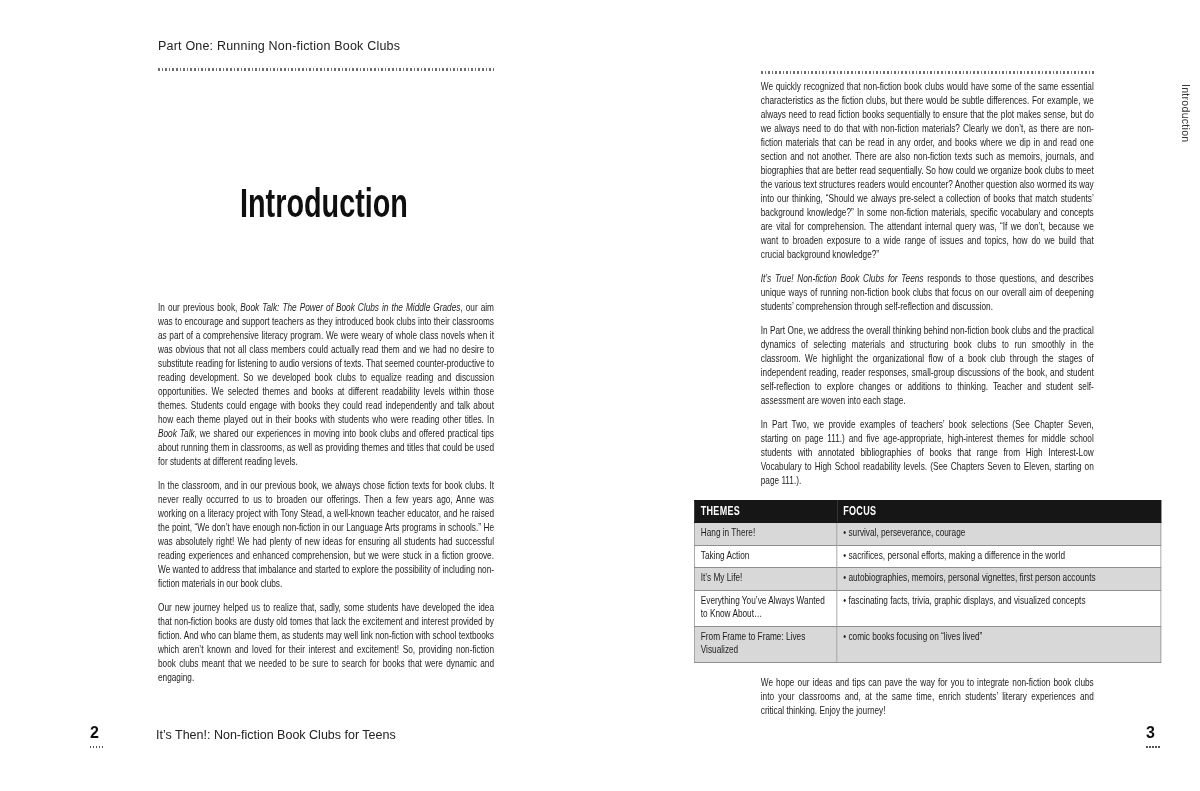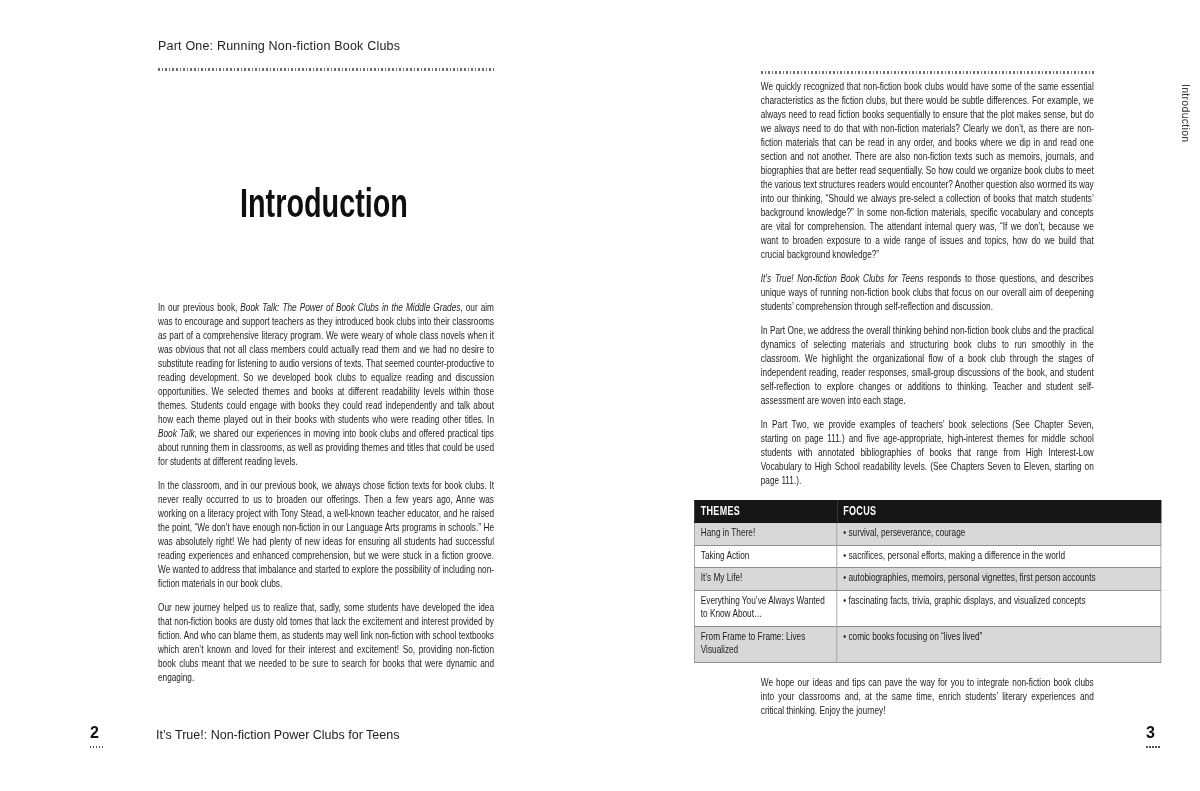--- a/index.html
+++ b/index.html
@@ -64,21 +64,21 @@
   <h1 class="chapter-title">Introduction</h1>
 
   <div class="col left-col">
     <p><span>In our previous book, </span><i>Book Talk: The Power of Book Clubs in the Middle Grades</i><span>, our aim was to encourage and support teachers as they introduced book clubs into their classrooms as part of a comprehensive literacy program. We were weary of whole class novels when it was obvious that not all class members could actually read them and we had no desire to substitute reading for listening to audio versions of texts. That seemed counter-productive to reading development. So we developed book clubs to equalize reading and discussion opportunities. We selected themes and books at different readability levels within those themes. Students could engage with books they could read independently and talk about how each theme played out in their books with students who were reading other titles. In </span><i>Book Talk</i><span>, we shared our experiences in moving into book clubs and offered practical tips about running them in classrooms, as well as providing themes and titles that could be used for students at different reading levels.</span></p>
     <p>In the classroom, and in our previous book, we always chose fiction texts for book clubs. It never really occurred to us to broaden our offerings. Then a few years ago, Anne was working on a literacy project with Tony Stead, a well-known teacher educator, and he raised the point, “We don’t have enough non-fiction in our Language Arts programs in schools.” He was absolutely right! We had plenty of new ideas for ensuring all students had successful reading experiences and enhanced comprehension, but we were stuck in a fiction groove. We wanted to address that imbalance and started to explore the possibility of including non-fiction materials in our book clubs.</p>
     <p>Our new journey helped us to realize that, sadly, some students have developed the idea that non-fiction books are dusty old tomes that lack the excitement and interest provided by fiction. And who can blame them, as students may well link non-fiction with school textbooks which aren’t known and loved for their interest and excitement! So, providing non-fiction book clubs meant that we needed to be sure to search for books that were dynamic and engaging.</p>
   </div>
 
   <div class="page-num pn-left">2</div>
   <div class="num-dashes nd-left"></div>
-  <div class="footer-title">It’s True!: Non-fiction Power Clubs for Teens</div>
+  <div class="footer-title">It’s Then!: Non-fiction Book Clubs for Teens</div>
 
   <div class="dotted-rule rule-right"></div>
 
   <div class="col right-col">
     <p>We quickly recognized that non-fiction book clubs would have some of the same essential characteristics as the fiction clubs, but there would be subtle differences. For example, we always need to read fiction books sequentially to ensure that the plot makes sense, but do we always need to do that with non-fiction materials? Clearly we don’t, as there are non-fiction materials that can be read in any order, and books where we dip in and read one section and not another. There are also non-fiction texts such as memoirs, journals, and biographies that are better read sequentially. So how could we organize book clubs to meet the various text structures readers would encounter? Another question also wormed its way into our thinking, “Should we always pre-select a collection of books that match students’ background knowledge?” In some non-fiction materials, specific vocabulary and concepts are vital for comprehension. The attendant internal query was, “If we don’t, because we want to broaden exposure to a wide range of issues and topics, how do we build that crucial background knowledge?”</p>
     <p><i>It’s True! Non-fiction Book Clubs for Teens</i><span> responds to those questions, and describes unique ways of running non-fiction book clubs that focus on our overall aim of deepening students’ comprehension through self-reflection and discussion.</span></p>
     <p>In Part One, we address the overall thinking behind non-fiction book clubs and the practical dynamics of selecting materials and structuring book clubs to run smoothly in the classroom. We highlight the organizational flow of a book club through the stages of independent reading, reader responses, small-group discussions of the book, and student self-reflection to explore changes or additions to thinking. Teacher and student self-assessment are woven into each stage.</p>
     <p>In Part Two, we provide examples of teachers’ book selections (See Chapter Seven, starting on page 111.) and five age-appropriate, high-interest themes for middle school students with annotated bibliographies of books that range from High Interest-Low Vocabulary to High School readability levels. (See Chapters Seven to Eleven, starting on page 111.).</p>
 
     <table class="themes-table">

